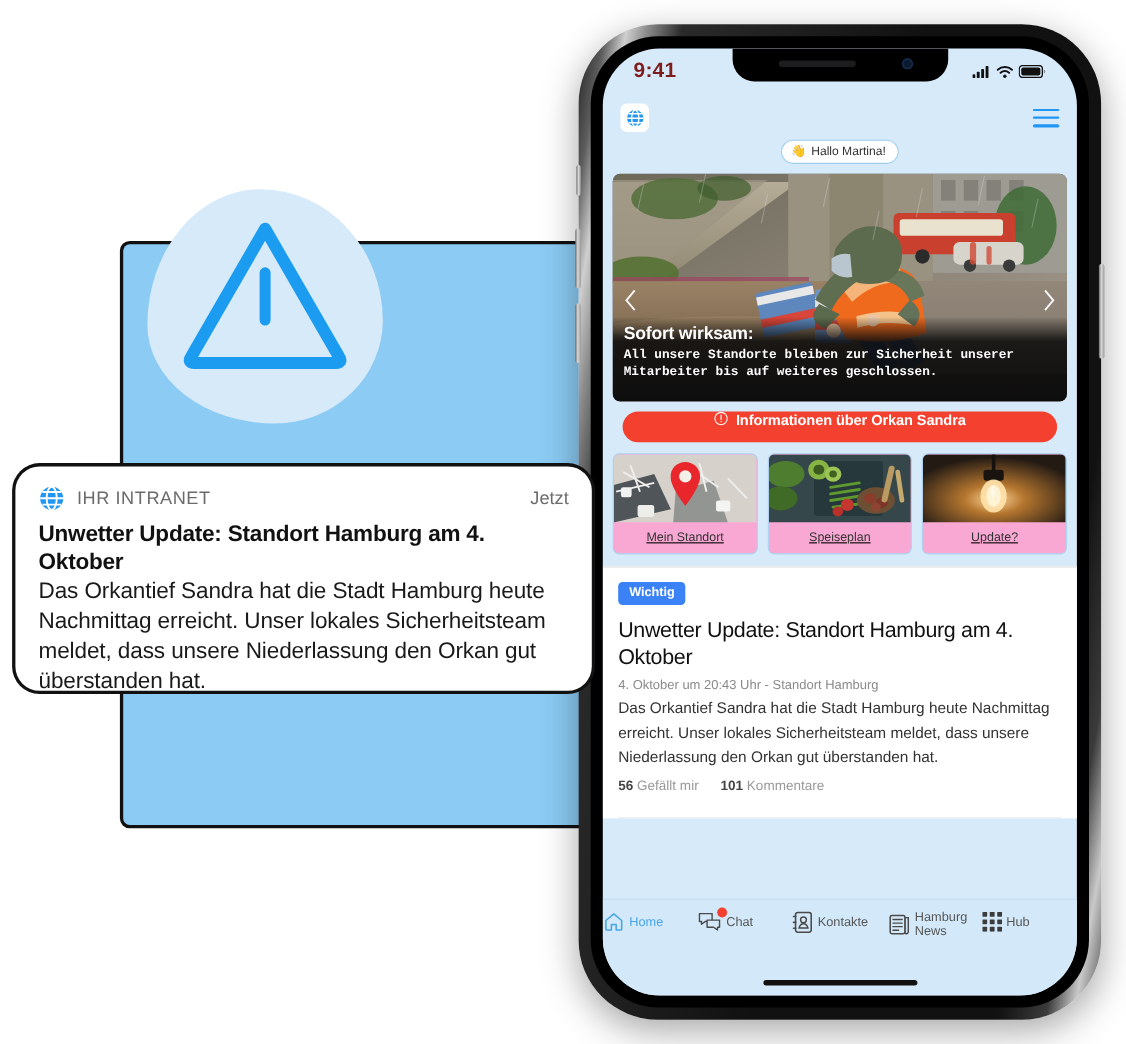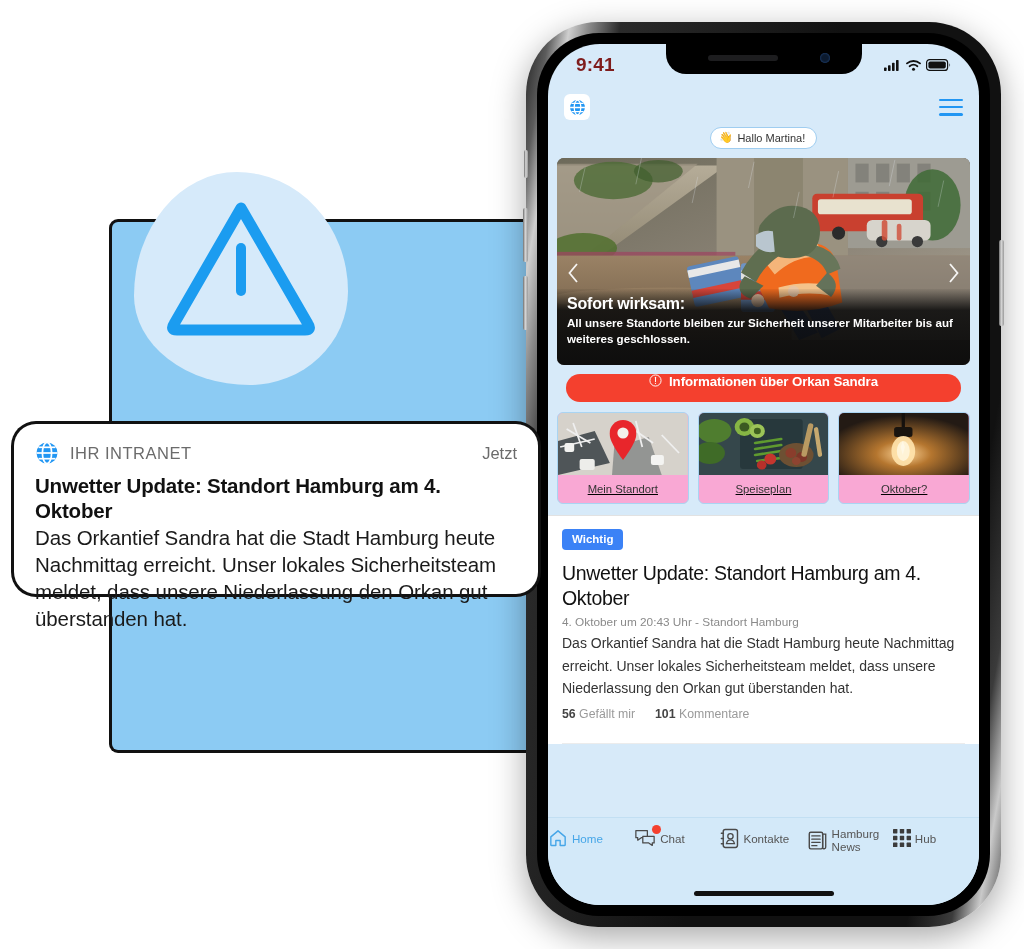--- a/index.html
+++ b/index.html
@@ -29,21 +29,21 @@
     z-index: 4;
   }
   .warn-tri {
     position: absolute; left: 166px; top: 198px;
     width: 150px; height: 138px; z-index: 5;
   }
 
   
   .toast {
     position: absolute; left: 14px; top: 424px;
-    width: 524px; height: 170px;
+    width: 524px; height: 204px;
     background: #fff;
     border-radius: 22px;
     box-shadow: 0 0 0 3px #111;
     z-index: 8;
     padding: 16px 21px 0 21px;
   }
   .toast-head { display: flex; align-items: center; height: 26px; }
   .toast-globe { width: 24px; height: 24px; margin-right: 11px; flex: 0 0 auto; }
   .toast-app {
     font-size: 16.5px; letter-spacing: .5px; color: #6b6b6b;
@@ -132,21 +132,21 @@
     position: relative; margin: 9px 9px 0 9px; height: 207px;
     border-radius: 7px; overflow: hidden; background: #5a5248;
   }
   .hero-photo { position: absolute; inset: 0; }
   .hero-overlay {
     position: absolute; left: 0; right: 0; bottom: 0; height: 76px;
     background: linear-gradient(180deg, rgba(10,10,10,.05), rgba(12,12,12,.88) 28%, rgba(10,10,10,.95));
     padding: 6px 10px 8px 10px; color: #fff;
   }
   .hero-title { font-size: 16px; font-weight: bold; letter-spacing: -.2px; }
-  .hero-sub { font-size: 11.6px; font-weight: bold; line-height: 15.5px; margin-top: 2px; }
+  .hero-sub { font-size: 11.6px; font-weight: bold; line-height: 15.5px; margin-top: 2px; font-family: Liberation Mono, monospace; }
   .hero-arrow {
     position: absolute; top: 104px; width: 13px; height: 22px; opacity: .92;
   }
   .hero-arrow.left { left: 10px; }
   .hero-arrow.right { right: 10px; }
 
   
   .cta-wrap { padding: 9px 18px 0 18px; }
   .cta {
     display: flex; align-items: flex-start; justify-content: center; gap: 7px;
@@ -500,21 +500,21 @@
                   </radialGradient>
                 </defs>
                 <rect width="120" height="62" fill="url(#glowG)"></rect>
                 <rect x="58" y="0" width="3" height="16" fill="#15110e"></rect>
                 <rect x="51" y="14" width="17" height="10" rx="2.5" fill="#19140f"></rect>
                 <ellipse cx="59.5" cy="38" rx="11" ry="15" fill="#ffe3ab" opacity=".92"></ellipse>
                 <ellipse cx="59.5" cy="38" rx="6" ry="10" fill="#fff3d6"></ellipse>
                 <path d="M57 34 l2 -6 l2 6 l-2 8z" fill="#fff8e6"></path>
               </svg>
             </div>
-            <div class="tile-label">Oktober?</div>
+            <div class="tile-label">Update?</div>
           </div>
         </div>
 
         <div class="feed-gap"></div>
 
         <div class="feed">
           <span class="badge">Wichtig</span>
           <div class="feed-title">Unwetter Update: Standort Hamburg am 4. Oktober</div>
           <div class="feed-meta">4. Oktober um 20:43 Uhr - Standort Hamburg</div>
           <div class="feed-body">Das Orkantief Sandra hat die Stadt Hamburg heute Nachmittag erreicht. Unser lokales Sicherheitsteam meldet, dass unsere Niederlassung den Orkan gut überstanden hat.</div>

